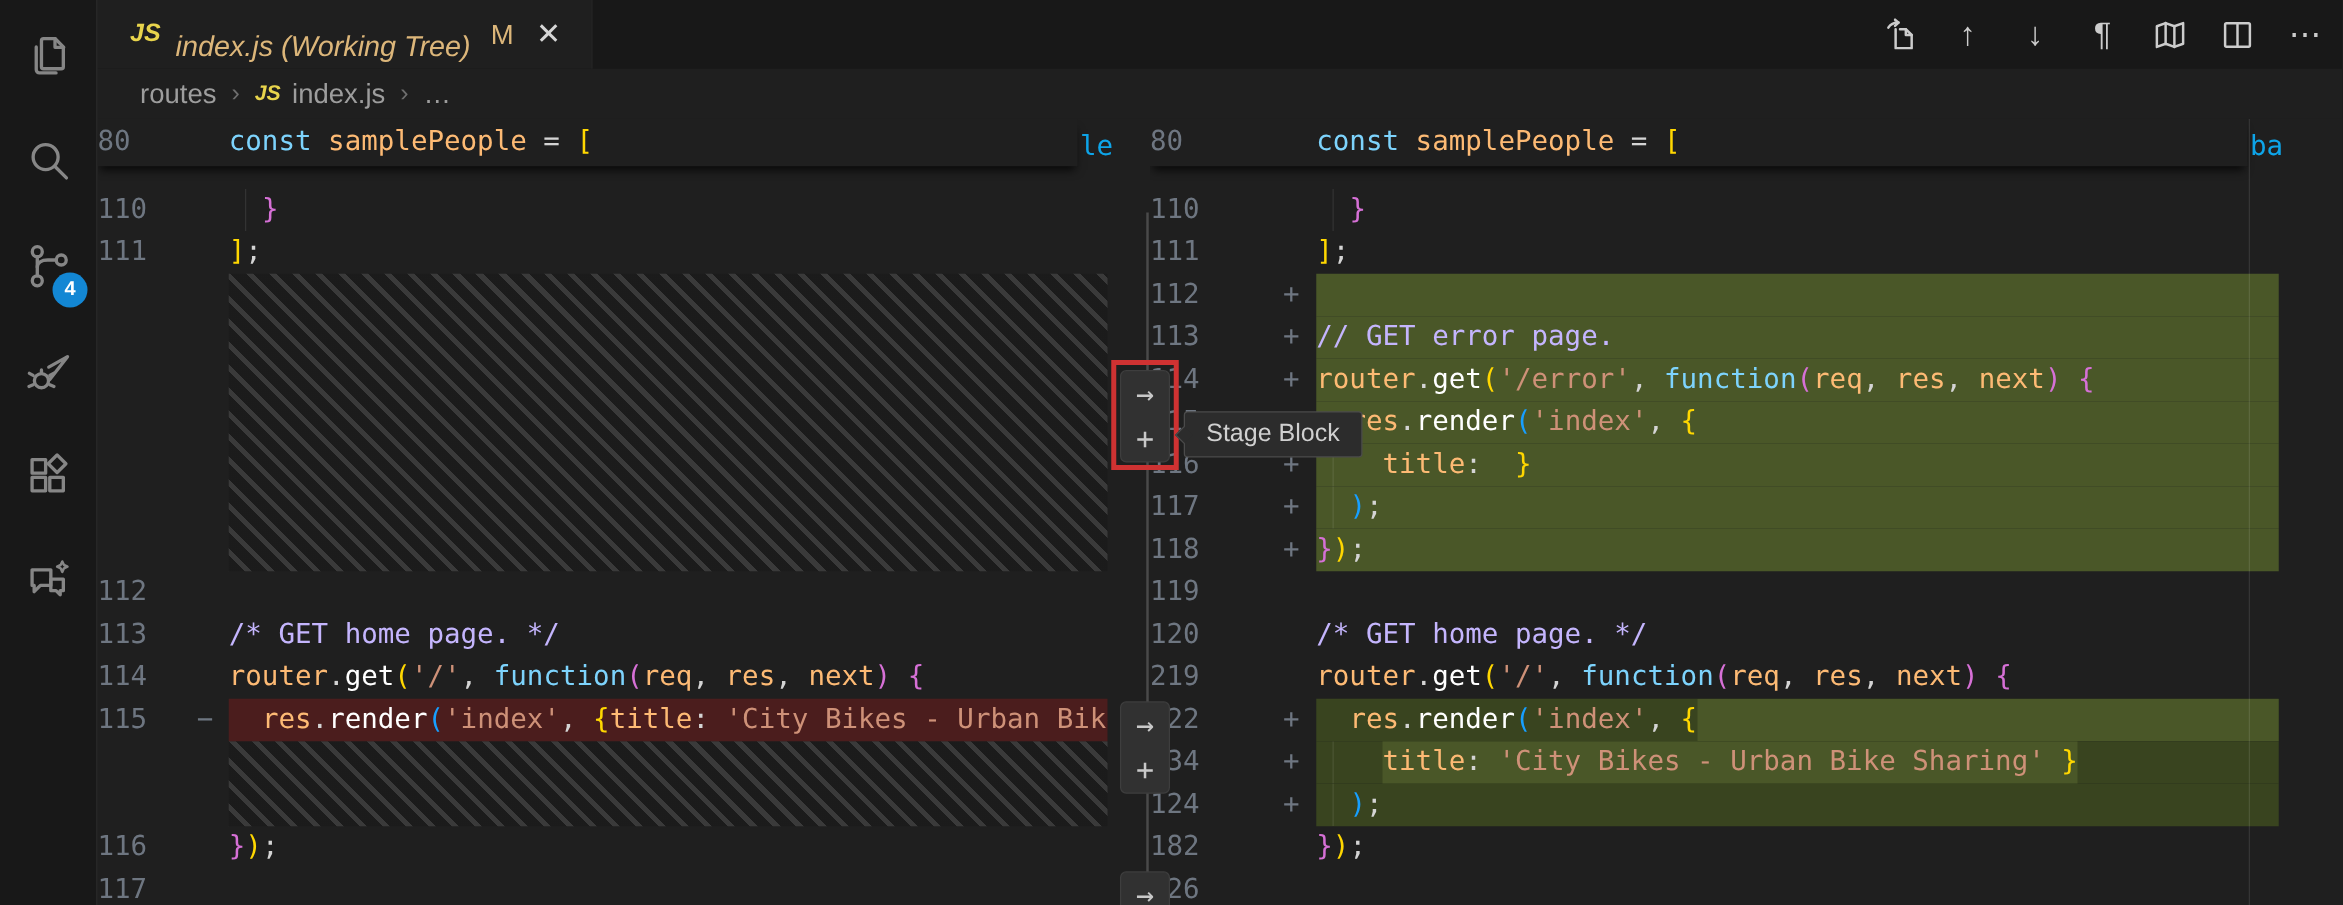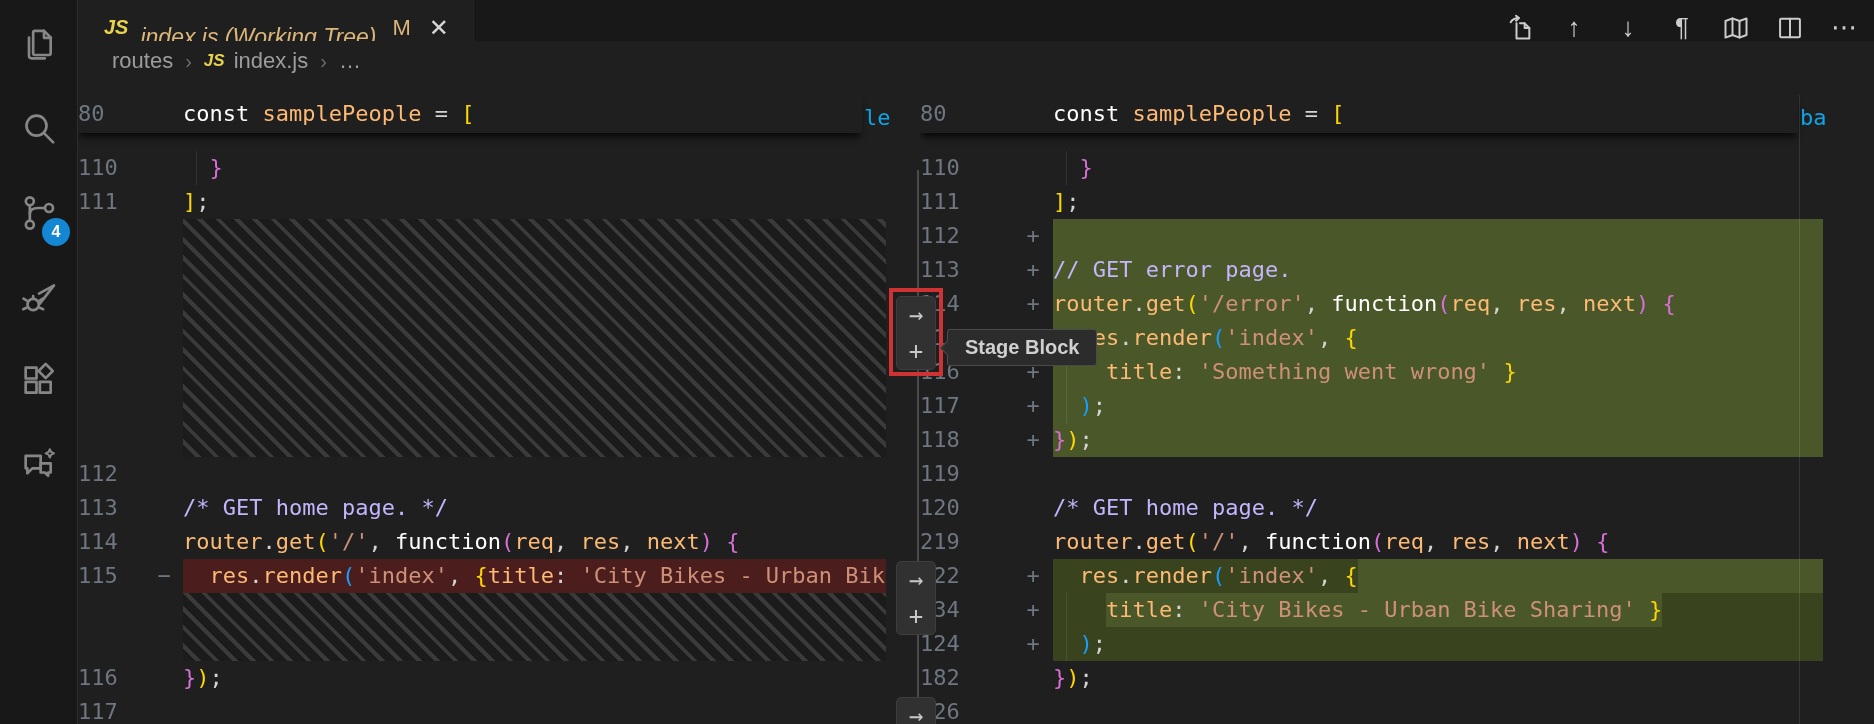--- a/index.html
+++ b/index.html
@@ -28,21 +28,21 @@
   #tab-close { margin-left:18px; color:#d6d6d6; font-size:24px; cursor:pointer; }
 
   #editor-actions { position:absolute; right:14px; top:0; height:55px; display:flex;
     align-items:center; gap:22px; color:#cccccc; }
   .ea { width:32px; height:32px; display:flex; align-items:center; justify-content:center;
     font-size:26px; color:#cccccc; }
   .ea svg { width:28px; height:28px; stroke:#cccccc; fill:none; stroke-width:1.7;
     stroke-linecap:round; stroke-linejoin:round; }
 
   
-  #breadcrumbs { position:absolute; left:78px; top:41px; width:1796px; height:40px;
+  #breadcrumbs { position:absolute; left:78px; top:55px; width:1796px; height:40px;
     background:#1f1f1f; display:flex; align-items:center; padding-left:34px;
     color:#9d9d9d; font-size:22px; }
   .bc-sep { color:#6e6e6e; margin:0 12px; font-size:20px; }
   .bc-js { color:#e8d44c; font-weight:bold; font-size:17px; font-style:italic; margin-right:9px; }
 
   
   .editor { position:absolute; top:95px; height:629px; overflow:hidden; font-family:"DejaVu Sans Mono", monospace; font-size:22px; }
   #left-editor  { left:78px;  width:812px; }
   #right-editor { left:920px; width:954px; }
   .rows { position:absolute; left:0; top:56px; right:0; }
@@ -67,38 +67,38 @@
 
   .hatch-row { margin-right:4px; margin-left:105px;
     background:repeating-linear-gradient(45deg, rgba(0,0,0,0.12) 0 9px, #3a3a3a 9px 13px); }
 
   .sticky { position:absolute; left:0; top:0; height:38px; line-height:38px; display:flex;
     background:#1f1f1f; z-index:5; box-shadow:0 6px 7px -2px rgba(0,0,0,0.75); }
   #left-editor  .sticky { width:784px; }
   #right-editor .sticky { width:878px; }
   .fragment { position:absolute; top:10px; color:#0ea5e9; z-index:1; }
 
-  .tok-kw{color:#ffffff} .tok-fn{color:#fdba74} .tok-str{color:#ce9178}
+  .tok-kw{color:#7dd3fc} .tok-fn{color:#ffffff} .tok-str{color:#ce9178}
   .tok-var{color:#fdba74} .tok-pln{color:#d4d4d4} .tok-cmt{color:#c4b5fd}
   .tok-b1{color:#ffd700} .tok-b2{color:#d670d6} .tok-b3{color:#179fff}
 
   .ruler { position:absolute; left:879px; top:0; bottom:0; width:1px;
     background:rgba(255,255,255,0.10); z-index:6; }
 
   
   #sash { position:absolute; left:917px; top:170px; bottom:0; width:2px; background:#4a4a4a; z-index:3; }
   .stage-group { position:absolute; left:896px; width:40px; border-radius:5px; overflow:hidden;
     z-index:8; background:#313131; border:1px solid #3e3e3e; }
   .stage-btn { width:100%; height:36px; display:flex; align-items:center; justify-content:center;
     color:#c8c8c8; font-size:24px; font-family:"DejaVu Sans Mono", monospace; cursor:pointer; }
   #annotation-box { position:absolute; left:889px; top:288px; width:54px; height:88px;
     border:4px solid #cf3232; z-index:9; }
   #tooltip { position:absolute; left:947px; top:329px; height:37px; z-index:10;
     background:#2c2c2c; border:1px solid #4b4b4b; color:#d0d0d0; font-size:20px;
-    display:flex; align-items:center; padding:0 17px; border-radius:3px;font-weight:bold; }
+    display:flex; align-items:center; padding:0 17px; border-radius:3px; }
   #tooltip-arrow { position:absolute; left:-6px; top:13px; width:10px; height:10px;
     background:#2c2c2c; border-left:1px solid #4b4b4b; border-bottom:1px solid #4b4b4b;
     transform:rotate(45deg); }
 </style>
 </head>
 <body>
 
 <div id="app">
 
   <div id="activitybar">
@@ -274,21 +274,21 @@
           <div class="content bg-add"><span class="tok-var">router</span><span class="tok-pln">.</span><span class="tok-fn">get</span><span class="tok-b1">(</span><span class="tok-str">'/error'</span><span class="tok-pln">, </span><span class="tok-kw">function</span><span class="tok-b2">(</span><span class="tok-var">req</span><span class="tok-pln">, </span><span class="tok-var">res</span><span class="tok-pln">, </span><span class="tok-var">next</span><span class="tok-b2">)</span><span class="tok-pln"> </span><span class="tok-b2">{</span></div>
         </div>
         <div class="row">
           <span class="num">115</span>
           <span class="mark">+</span>
           <div class="content bg-add"><span class="tok-pln">  </span><span class="tok-var">res</span><span class="tok-pln">.</span><span class="tok-fn">render</span><span class="tok-b3">(</span><span class="tok-str">'index'</span><span class="tok-pln">, </span><span class="tok-b1">{</span></div>
         </div>
         <div class="row">
           <span class="num">116</span>
           <span class="mark">+</span>
-          <div class="content bg-add"><i class="guide" style="left: 13px;"></i><span class="tok-pln">    </span><span class="tok-var">title</span><span class="tok-pln">: </span><span class="tok-str">'Something went wrong'</span><span class="tok-pln"> </span><span class="tok-b1">}</span></div>
+          <div class="content bg-add"><i class="guide" style="left: 13px;"></i><span class="tok-pln">    </span><span class="tok-var">title</span><span class="tok-pln">: </span><span class="tok-pln"> </span><span class="tok-b1">}</span></div>
         </div>
         <div class="row">
           <span class="num">117</span>
           <span class="mark">+</span>
           <div class="content bg-add"><i class="guide" style="left: 13px;"></i><span class="tok-pln">  </span><span class="tok-b3">)</span><span class="tok-pln">;</span></div>
         </div>
         <div class="row">
           <span class="num">118</span>
           <span class="mark">+</span>
           <div class="content bg-add"><span class="tok-b2">}</span><span class="tok-b1">)</span><span class="tok-pln">;</span></div>

